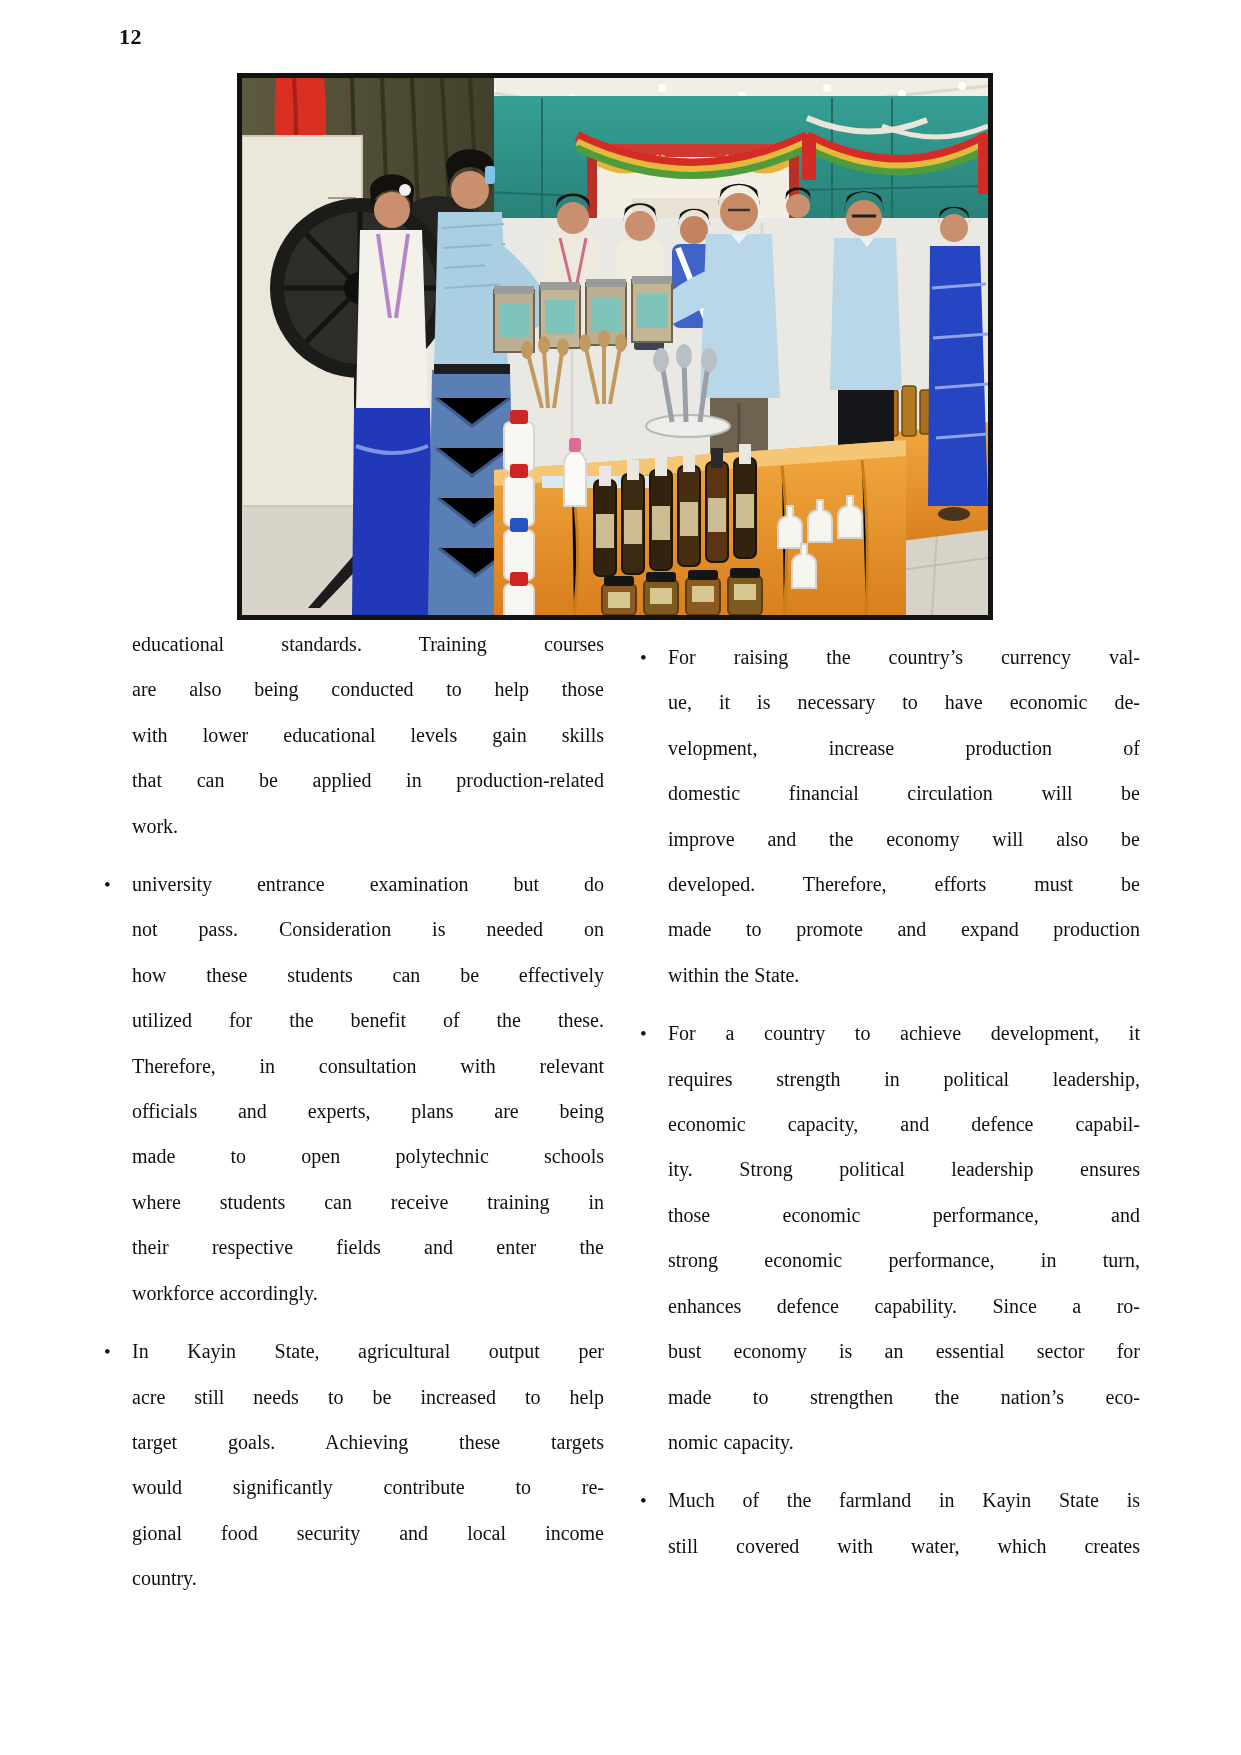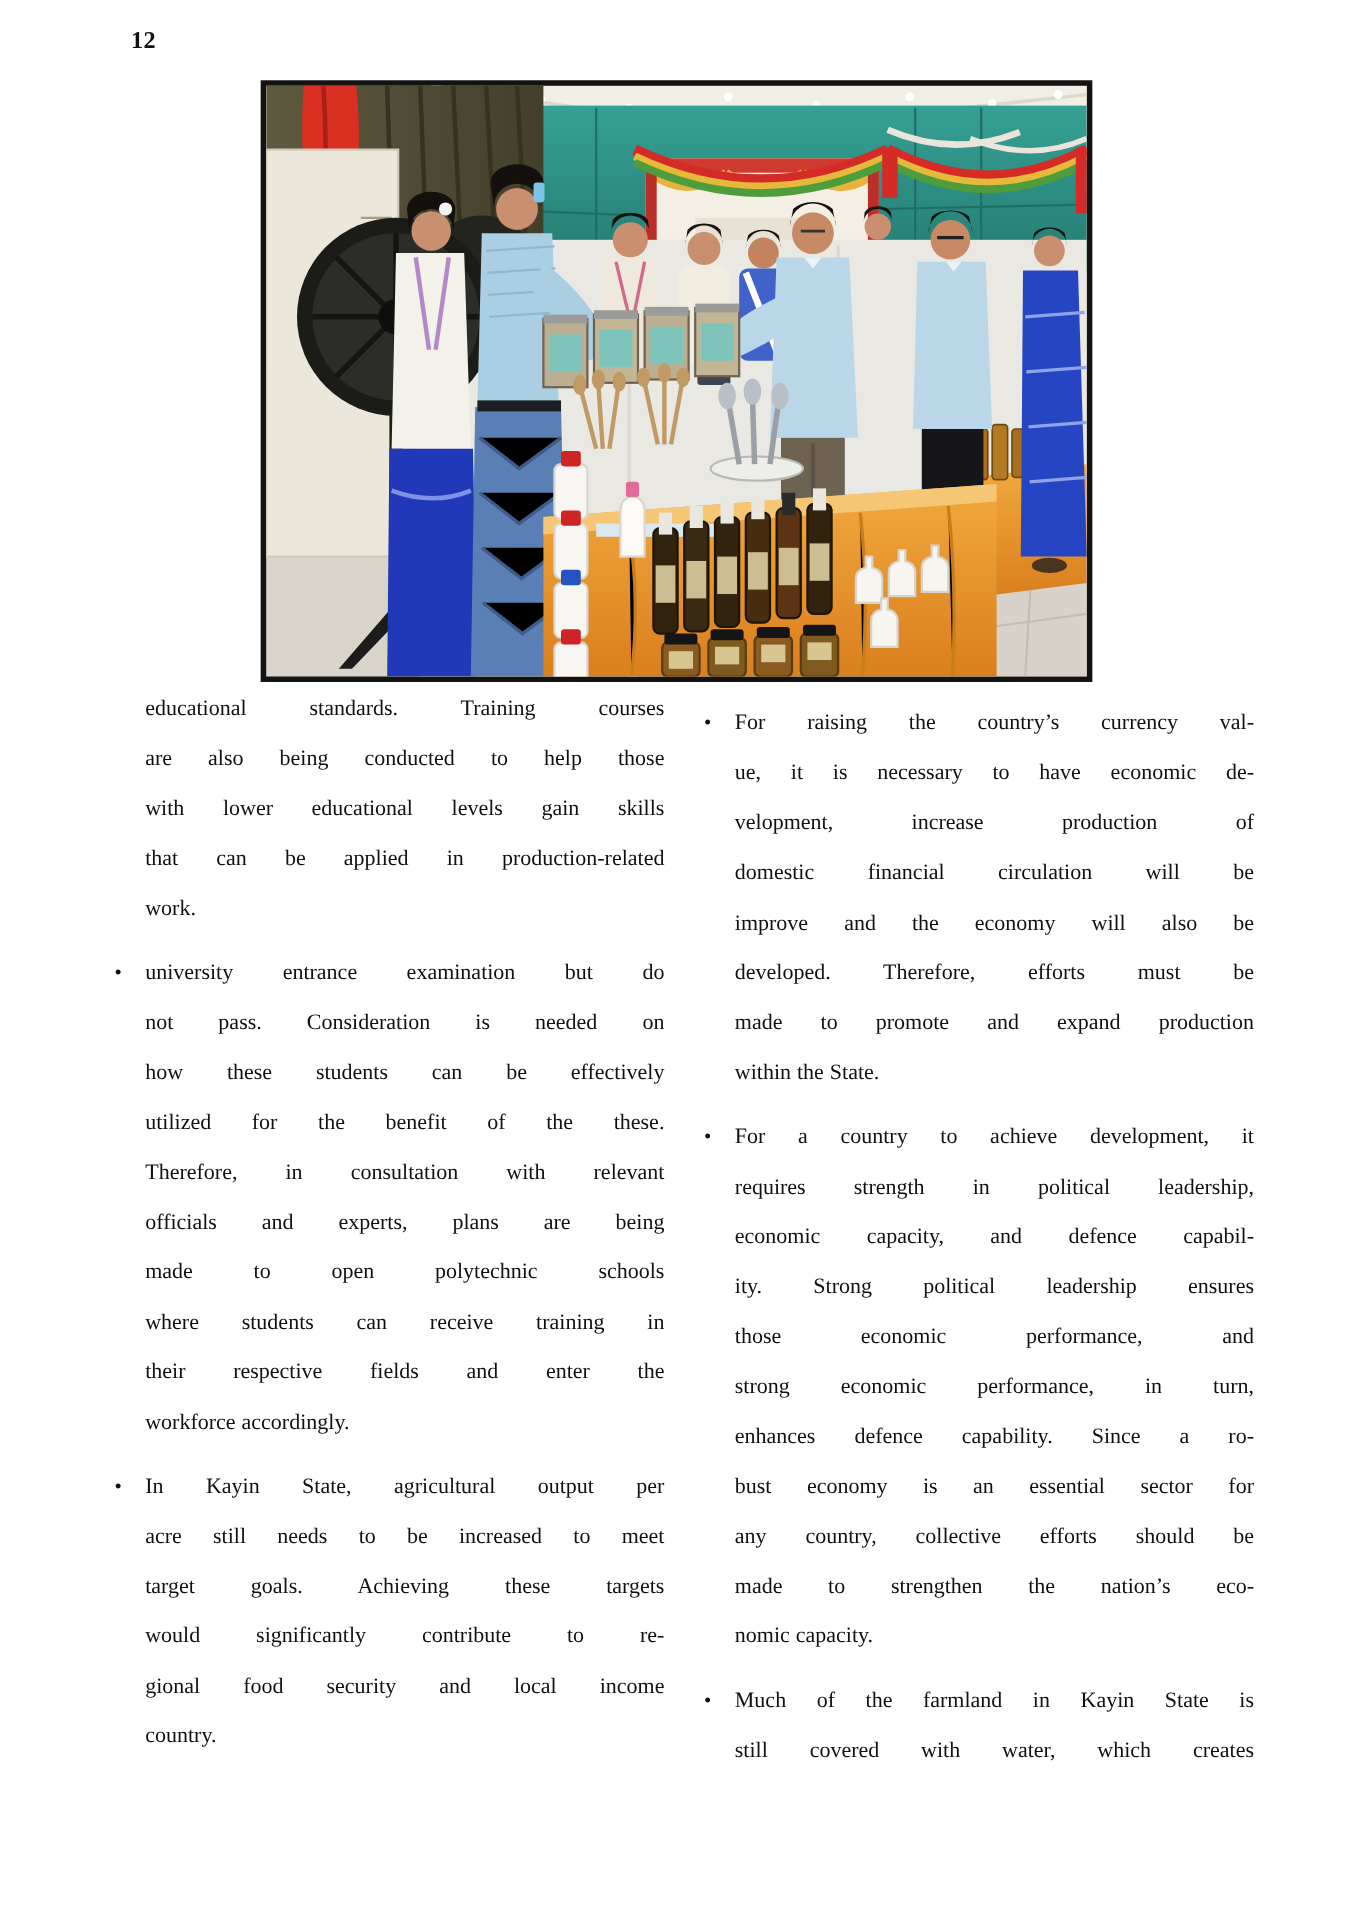--- a/index.html
+++ b/index.html
@@ -426,21 +426,21 @@
       <div class="line">Therefore, in consultation with relevant</div>
       <div class="line">officials and experts, plans are being</div>
       <div class="line">made to open polytechnic schools</div>
       <div class="line">where students can receive training in</div>
       <div class="line">their respective fields and enter the</div>
       <div class="line lastline">workforce accordingly.</div>
     </div>
     <div class="para bulleted">
       <span class="bullet">•</span>
       <div class="line">In Kayin State, agricultural output per</div>
-      <div class="line">acre still needs to be increased to meet</div>
+      <div class="line">acre still needs to be increased to help</div>
       <div class="line">target goals. Achieving these targets</div>
       <div class="line">would significantly contribute to re-</div>
       <div class="line">gional food security and local income</div>
       <div class="line lastline">country.</div>
     </div>
   </div>
 <div class="column col-right">
     <div class="para bulleted">
       <span class="bullet">•</span>
       <div class="line">For raising the country’s currency val-</div>
@@ -455,21 +455,20 @@
     <div class="para bulleted">
       <span class="bullet">•</span>
       <div class="line">For a country to achieve development, it</div>
       <div class="line">requires strength in political leadership,</div>
       <div class="line">economic capacity, and defence capabil-</div>
       <div class="line">ity. Strong political leadership ensures</div>
       <div class="line">those economic performance, and</div>
       <div class="line">strong economic performance, in turn,</div>
       <div class="line">enhances defence capability. Since a ro-</div>
       <div class="line">bust economy is an essential sector for</div>
-      <div class="line">any country, collective efforts should be</div>
       <div class="line">made to strengthen the nation’s eco-</div>
       <div class="line lastline">nomic capacity.</div>
     </div>
     <div class="para bulleted">
       <span class="bullet">•</span>
       <div class="line">Much of the farmland in Kayin State is</div>
       <div class="line">still covered with water, which creates</div>
     </div>
   </div>
 

